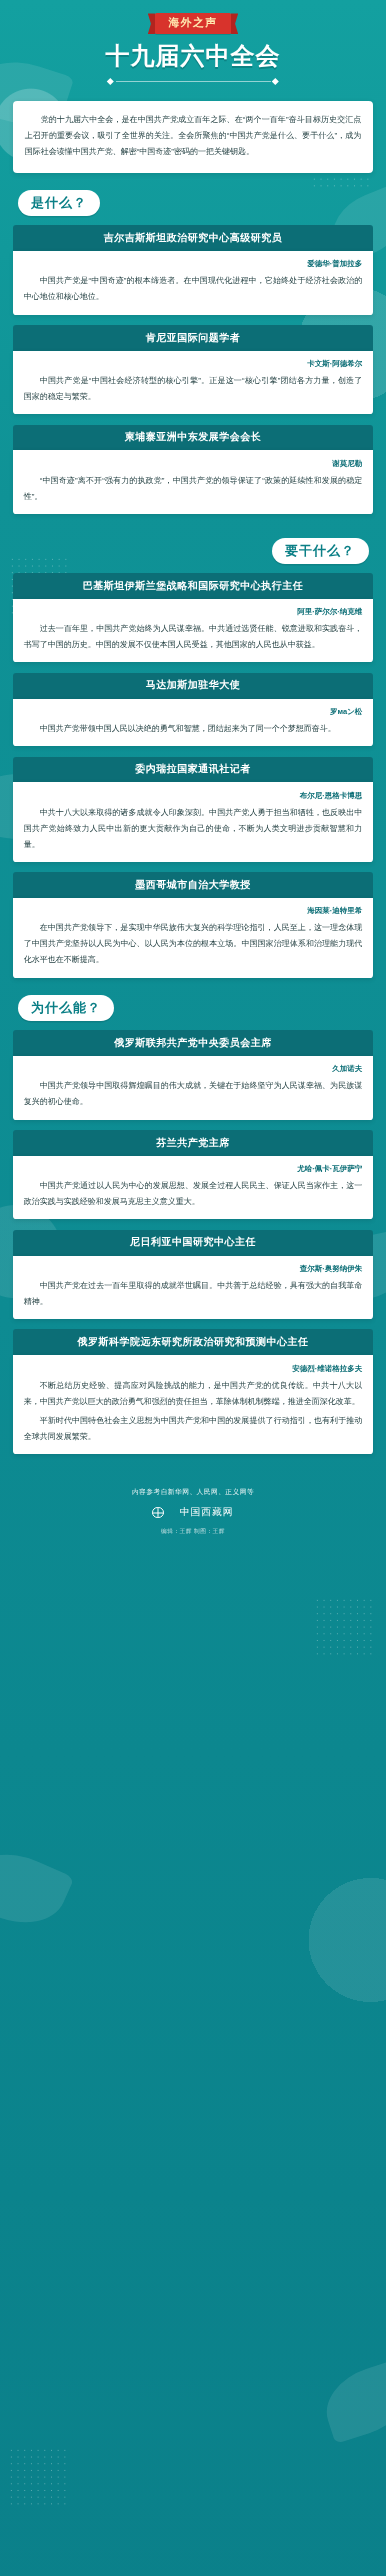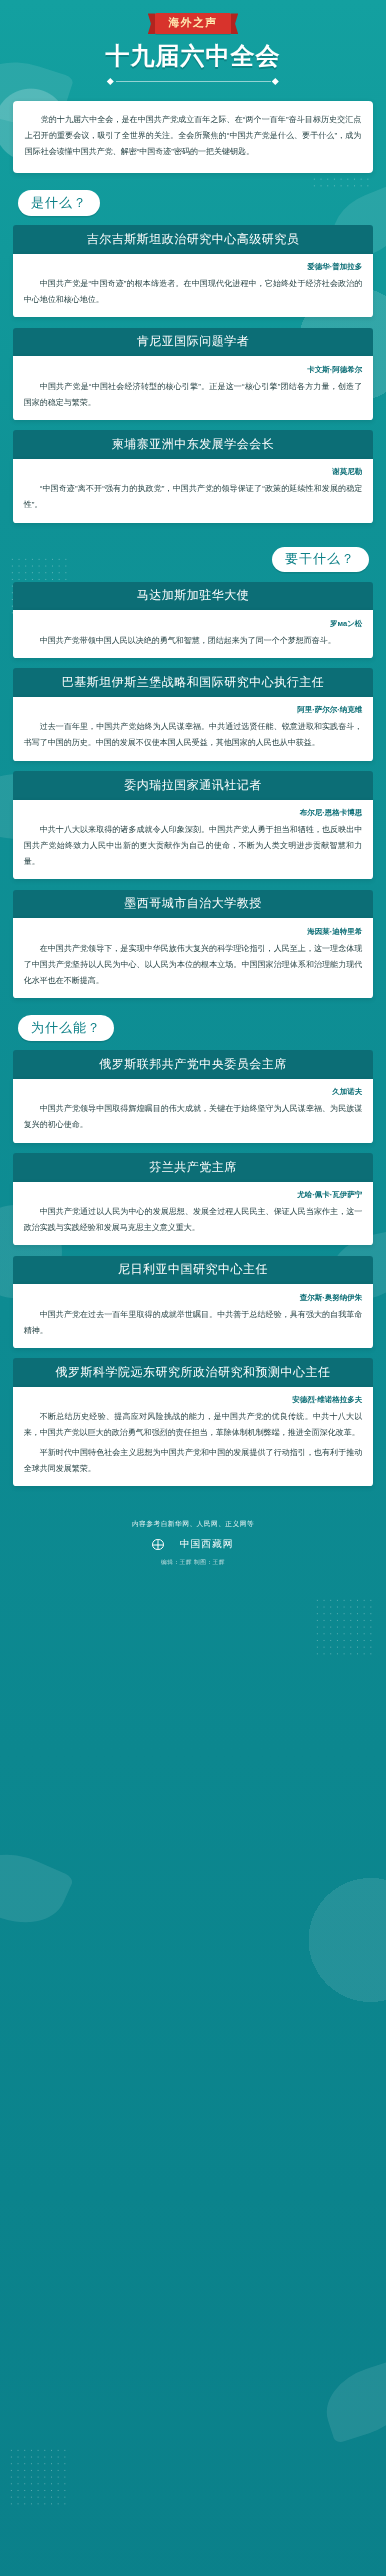--- a/index.html
+++ b/index.html
@@ -121,36 +121,36 @@
     position: relative;
     margin: 17.5px 0 9.3px 0;
     text-align: left;
     padding-left: 17.5px;
   }
   .section-head .pill {
     display: inline-block;
     background: #ffffff;
     color: #0b7f86;
     font-size: 13px;
-    font-weight: normal;
+    font-weight: bold;
     letter-spacing: 1px;
     padding: 3.6px 13.4px 4.1px 13.4px;
     border-radius: 13.4px;
     box-shadow: 0 1.5px 0 rgba(0,0,0,0.10);
   }
   .section-head.right { text-align: right; padding-left: 0; padding-right: 17.5px; margin-top: 24px; }
 
   
   .entry { margin: 0 13.4px 10.3px 13.4px; position: relative; }
   .entry-title {
     display: block;
     background: #0c6e76;
     color: #ffffff;
-    font-size: 12px;
-    font-weight: normal;
+    font-size: 10px;
+    font-weight: bold;
     letter-spacing: 0.5px;
     padding: 5.7px 8.2px;
     border-radius: 3.1px 3.1px 0 0;
     text-align: center;
     line-height: 1.45;
   }
   .entry-body {
     background: #ffffff;
     border-radius: 0 0 3.1px 3.1px;
     padding: 8.2px 10.3px 9.3px 10.3px;
@@ -268,31 +268,31 @@
       </div>
       <div class="entry">
         <div class="entry-title">柬埔寨亚洲中东发展学会会长</div>
         <div class="entry-body">
           <span class="entry-author">谢莫尼勒</span>
           <span class="entry-text">“中国奇迹”离不开“强有力的执政党”，中国共产党的领导保证了“政策的延续性和发展的稳定性”。</span>
         </div>
       </div>
       <div class="section-head right"><span class="pill">要干什么？</span></div>
       <div class="entry">
+        <div class="entry-title">巴基斯坦伊斯兰堡战略和国际研究中心执行主任</div>
+        <div class="entry-body">
+          <span class="entry-author">阿里·萨尔尔·纳克维</span>
+          <span class="entry-text">过去一百年里，中国共产党始终为人民谋幸福。中共通过选贤任能、锐意进取和实践奋斗，书写了中国的历史。中国的发展不仅使本国人民受益，其他国家的人民也从中获益。</span>
+        </div>
+      </div>
+      <div class="entry">
         <div class="entry-title">马达加斯加驻华大使</div>
         <div class="entry-body">
           <span class="entry-author">罗маン松</span>
           <span class="entry-text">中国共产党带领中国人民以决绝的勇气和智慧，团结起来为了同一个个梦想而奋斗。</span>
-        </div>
-      </div>
-      <div class="entry">
-        <div class="entry-title">巴基斯坦伊斯兰堡战略和国际研究中心执行主任</div>
-        <div class="entry-body">
-          <span class="entry-author">阿里·萨尔尔·纳克维</span>
-          <span class="entry-text">过去一百年里，中国共产党始终为人民谋幸福。中共通过选贤任能、锐意进取和实践奋斗，书写了中国的历史。中国的发展不仅使本国人民受益，其他国家的人民也从中获益。</span>
         </div>
       </div>
       <div class="entry">
         <div class="entry-title">委内瑞拉国家通讯社记者</div>
         <div class="entry-body">
           <span class="entry-author">布尔尼·恩格卡博思</span>
           <span class="entry-text">中共十八大以来取得的诸多成就令人印象深刻。中国共产党人勇于担当和牺牲，也反映出中国共产党始终致力人民中出新的更大贡献作为自己的使命，不断为人类文明进步贡献智慧和力量。</span>
         </div>
       </div>
       <div class="entry">

